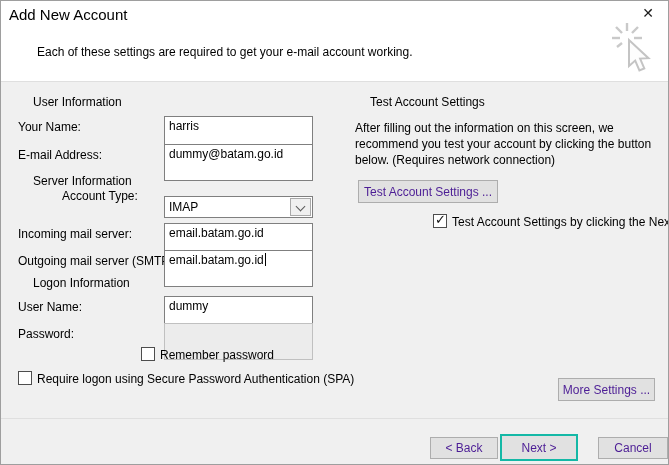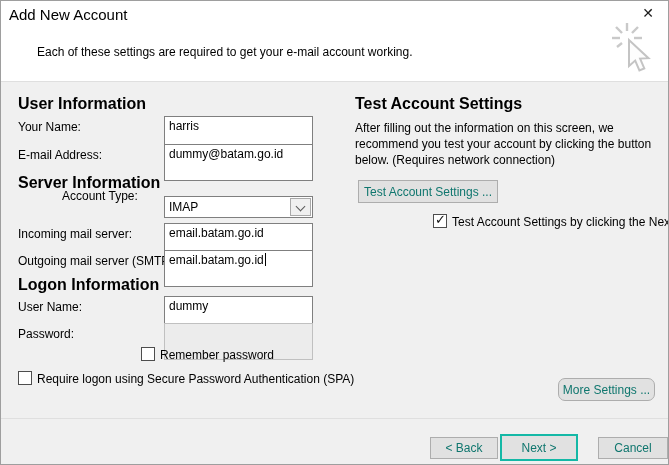--- a/index.html
+++ b/index.html
@@ -11,21 +11,21 @@
     background:#f0f0f0;
   }
   .window-frame { position:absolute; inset:0; border:1px solid #9e9e9e; pointer-events:none; z-index:50; }
   .header-band { position:absolute; left:0; top:0; width:669px; height:82px; background:#ffffff; border-bottom:1px solid #dfdfdf; }
   .title { position:absolute; left:9px; top:6px; font-size:15px; }
   .close-btn { position:absolute; left:634px; top:2px; width:28px; height:22px; text-align:center; line-height:22px; font-size:14px; color:#1a1a1a; cursor:default; }
   .hdr-title { position:absolute; left:18px; top:27px; font-weight:bold; font-size:12px; }
   .hdr-sub { position:absolute; left:37px; top:45px; font-size:12px; }
   .cursor-art { position:absolute; left:596px; top:22px; }
 
-  .sec-heading { position:absolute; font-weight:bold; font-size:16px; white-space:nowrap; }
+  .sec-heading { position:absolute; font-weight:normal; font-size:12px; white-space:nowrap;margin-left:15px; }
   .lbl { position:absolute; white-space:nowrap; font-size:12px; }
 
   .tb {
     position:absolute; left:164px; width:149px; height:37px;
     background:#ffffff; border:1px solid #7f7f7f;
     font-size:12px; line-height:19px; padding:0 4px;
     white-space:nowrap; overflow:hidden;
   }
   .tb.disabled { background:#ececec; border:1px solid #c0c0c0; }
   .caret { display:inline-block; width:1px; height:13px; background:#000; vertical-align:-2px; margin-left:1px; }
@@ -39,21 +39,21 @@
   .chev { position:absolute; left:6px; top:4px; width:7px; height:7px;
     border-right:1.6px solid #5a5a5a; border-bottom:1.6px solid #5a5a5a;
     transform:rotate(45deg); }
 
   .cb { position:absolute; width:14px; height:14px; background:#fff; border:1px solid #4d4d4d; }
   .cb .mark { position:absolute; left:1px; top:-3px; font-size:13px; font-weight:bold; color:#111; }
   .cb-lbl { position:absolute; white-space:nowrap; }
 
   .btn {
     position:absolute; background:#e1e1e1; border:1px solid #adadad;
-    text-align:center; font-size:12px; color:#0f766e; cursor:default;
+    text-align:center; font-size:12px; color:#4c1d95; cursor:default;
     display:flex; align-items:center; justify-content:center;
   }
   .btn.default { border:2px solid #14b8a6; }
 
   .desc { position:absolute; left:355px; top:120px; width:316px; line-height:16px; font-size:12px; }
   .sep { position:absolute; left:0; top:418px; width:669px; height:1px; background:#dfdfdf; }
 </style>
 </head>
 <body>
 
@@ -123,19 +123,19 @@
 
 <div class="desc">After filling out the information on this screen, we recommend you test your account by clicking the button below. (Requires network connection)</div>
 
 <div class="btn" style="left:358px; top:180px; width:140px; height:23px;">Test Account Settings ...</div>
 
 <span class="cb" style="left:433px; top:214px;">
   <span class="mark">✓</span>
 </span>
 <div class="cb-lbl" style="left:452px; top:215px;">Test Account Settings by clicking the Next button</div>
 
-<div class="btn" style="left:558px; top:378px; width:97px; height:23px;border-radius:7px;">More Settings ...</div>
+<div class="btn" style="left:558px; top:378px; width:97px; height:23px;">More Settings ...</div>
 
 <div class="sep"></div>
 
 <div class="btn" style="left:430px; top:437px; width:68px; height:22px;">&lt; Back</div>
 <div class="btn default" style="left:500px; top:434px; width:78px; height:27px;">Next &gt;</div>
 <div class="btn" style="left:598px; top:437px; width:70px; height:22px;">Cancel</div>
 
 </body></html>

